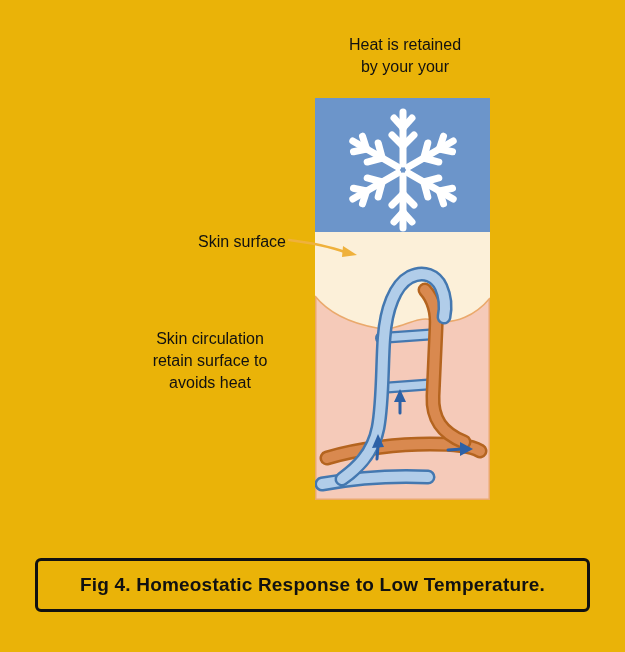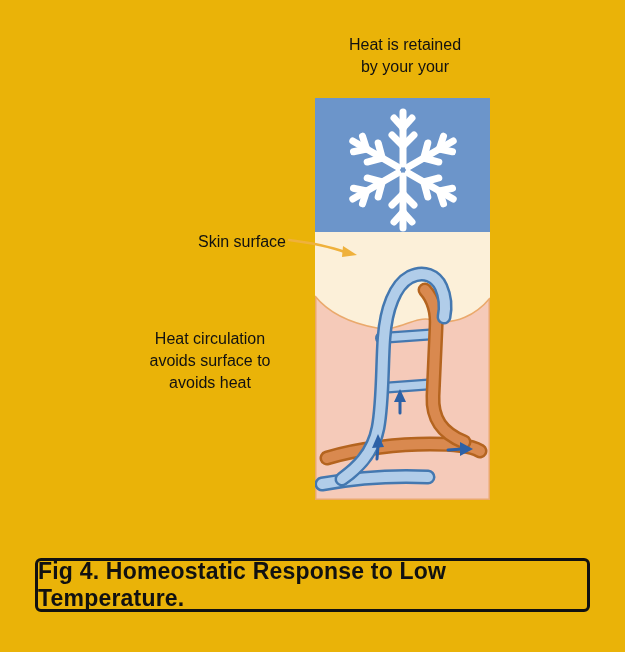--- a/index.html
+++ b/index.html
@@ -14,21 +14,21 @@
   .blood-label{left:110px;top:328px;width:200px;text-align:center;}
   .cold-air-box{left:315px;top:98px;width:175px;height:134px;}
   .snowflake-svg{left:333px;top:100px;}
   .skin-svg{left:315px;top:232px;}
   .pointer-svg{left:287px;top:234px;}
   .caption-box{
     left:35px;top:558px;width:549px;height:48px;
     border:3px solid #111;border-radius:6px;
     display:flex;align-items:center;justify-content:center;
   }
-  .caption-text{font-size:23px;font-weight:700;letter-spacing:.2px;}
+  .caption-text{font-size:19px;font-weight:700;letter-spacing:.2px;}
 </style>
 </head>
 <body>
 
 <div class="canvas">
 
   <div class="abs label heat-label">
     <div>Heat is retained</div>
     <div>by your your</div>
   </div>
@@ -108,22 +108,22 @@
   <div class="abs label skin-surface-label">Skin surface</div>
 
   <svg class="abs pointer-svg" width="72" height="28" viewBox="0 0 72 28">
     <g stroke="#efb13c" fill="#efb13c">
       <path d="M2 6 C25 9 44 13 58 18" fill="none" stroke-width="2.5" stroke-linecap="round"></path>
       <polygon points="56,12 70,21 55,23" stroke="none"></polygon>
     </g>
   </svg>
 
   <div class="abs label blood-label">
-    <div>Heat circulation</div>
-    <div>avoids surface to</div>
+    <div>Skin circulation</div>
+    <div>retain surface to</div>
     <div>avoids heat</div>
   </div>
 
   <div class="abs caption-box" style="border-color: rgb(17, 17, 17);">
     <span class="caption-text">Fig 4. Homeostatic Response to Low Temperature.</span>
   </div>
 
 </div>
 
 </body></html>

